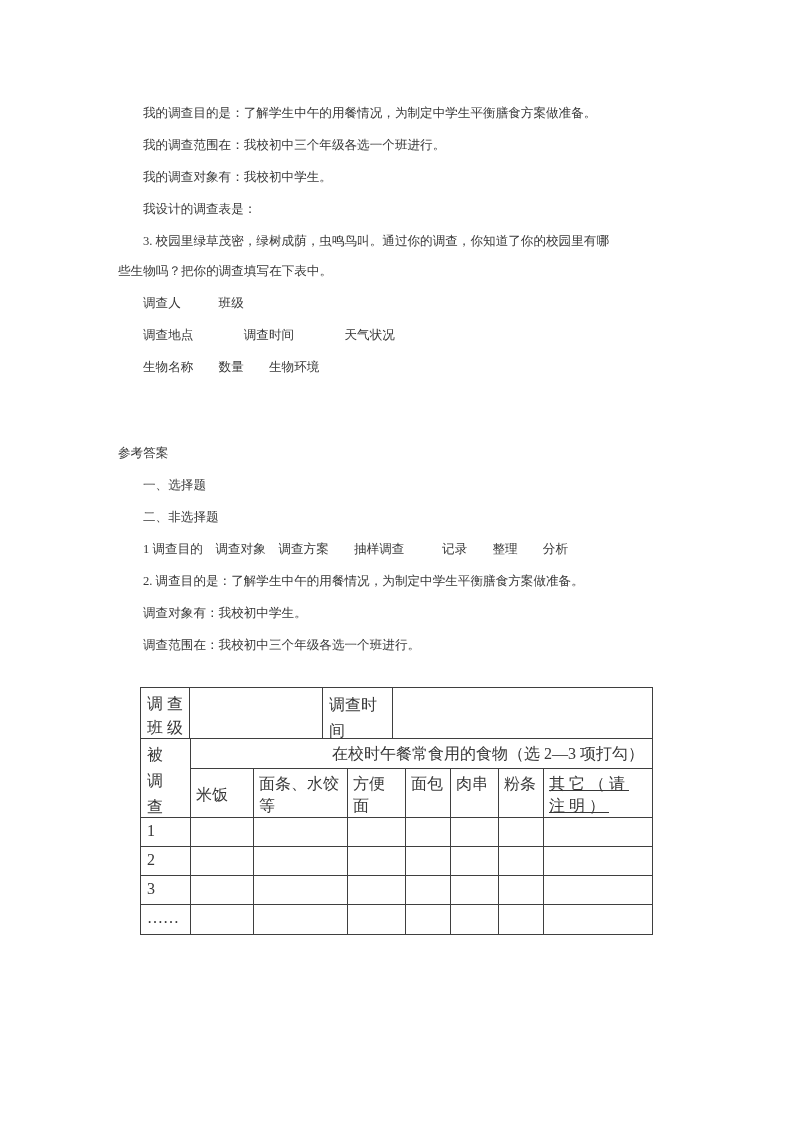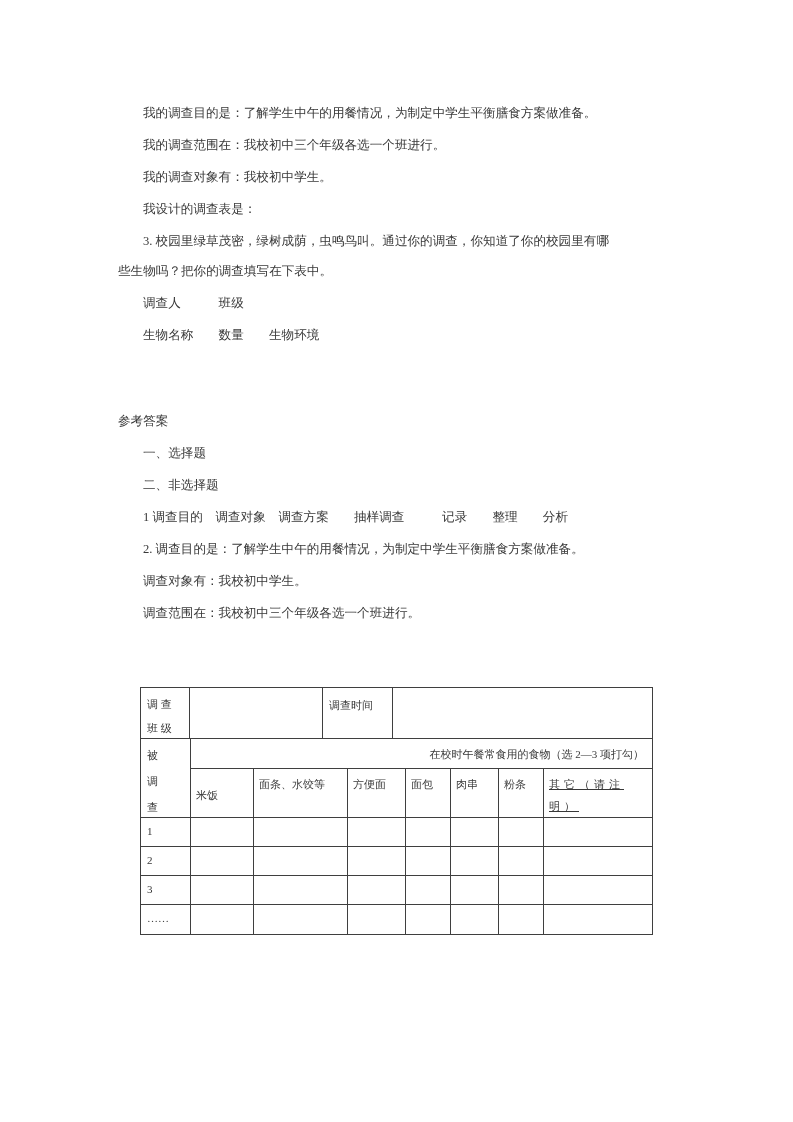--- a/index.html
+++ b/index.html
@@ -17,21 +17,21 @@
     position:absolute;left:118px;top:98px;width:510px;
     font-size:12.6px;line-height:30px;
   }
   .para{white-space:pre-wrap;margin:0 8px 2px 0;}
   .indent{text-indent:25px;}
   .answers-heading{margin-top:56px;}
   
   .survey-table{
     position:absolute;left:140px;top:687px;width:513px;
     border:1px solid var(--line);
-    font-size:11px;line-height:26px;
+    font-size:16px;line-height:26px;
   }
   .c{border-right:1px solid var(--line);border-bottom:1px solid var(--line);
      padding:3px 5px;overflow:hidden;}
   .no-r{border-right:none;}
   .no-b{border-bottom:none;}
   .tr1{display:flex;height:51px;}
   .tr1 .c{height:100%;}
   .c-class{width:49px;padding:4px 4px 0 6px;line-height:24px;}
   .c-blank1{width:133px;}
   .c-time{width:70px;padding:4px 4px 0 6px;}
@@ -60,20 +60,21 @@
 </head>
 <body>
 
 <div class="body-text">
   <p class="para indent">我的调查目的是：了解学生中午的用餐情况，为制定中学生平衡膳食方案做准备。</p>
   <p class="para indent">我的调查范围在：我校初中三个年级各选一个班进行。</p>
   <p class="para indent">我的调查对象有：我校初中学生。</p>
   <p class="para indent">我设计的调查表是：</p>
   <p class="para indent">3. 校园里绿草茂密，绿树成荫，虫鸣鸟叫。通过你的调查，你知道了你的校园里有哪些生物吗？把你的调查填写在下表中。</p>
   <p class="para indent">调查人　　　班级</p>
+  <p class="para indent">调查地点　　　　调查时间　　　　天气状况</p>
   <p class="para indent">生物名称　　数量　　生物环境</p>
 
   <p class="para answers-heading">参考答案</p>
   <p class="para indent">一、选择题</p>
   <p class="para indent">二、非选择题</p>
   <p class="para indent">1 调查目的　调查对象　调查方案　　抽样调查　　　记录　　整理　　分析</p>
   <p class="para indent">2. 调查目的是：了解学生中午的用餐情况，为制定中学生平衡膳食方案做准备。</p>
   <p class="para indent">调查对象有：我校初中学生。</p>
   <p class="para indent">调查范围在：我校初中三个年级各选一个班进行。</p>
 </div>

